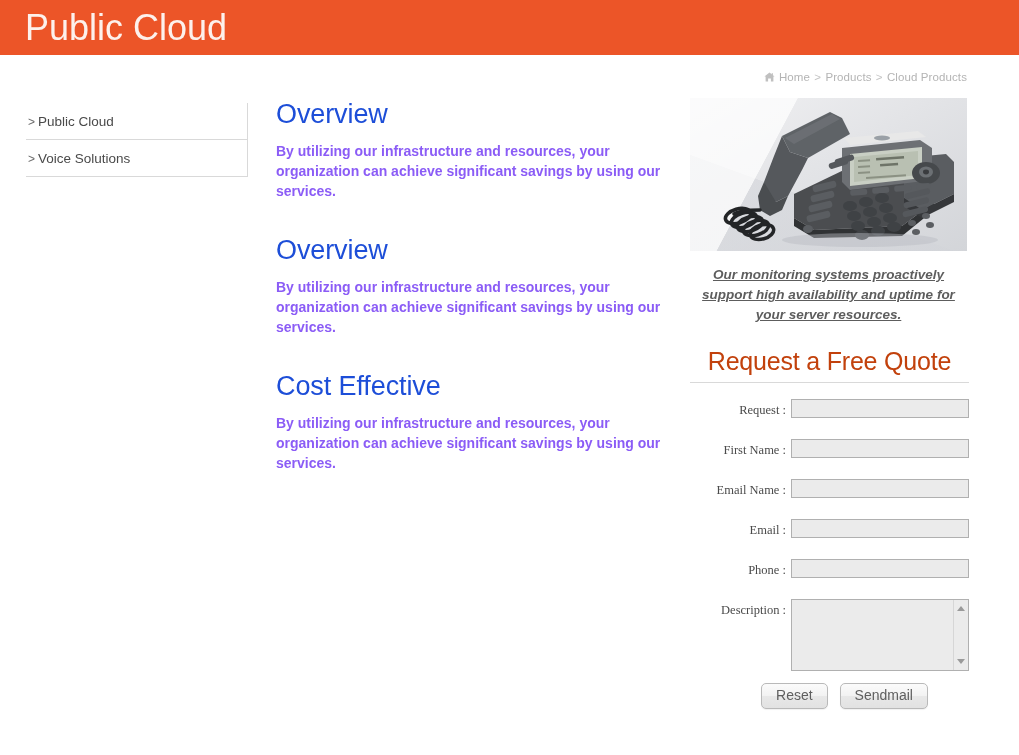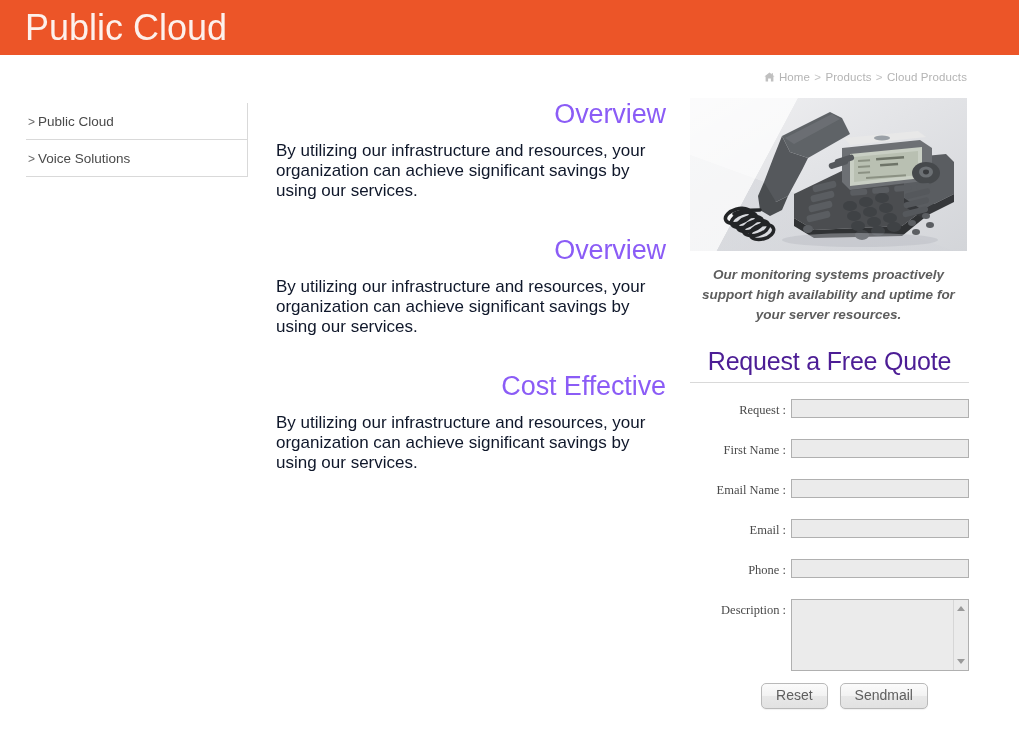--- a/index.html
+++ b/index.html
@@ -86,32 +86,32 @@
   #main-content {
     position: absolute;
     left: 276px;
     top: 96px;
     width: 390px;
   }
   .section { margin-bottom: 31px; }
   .section-title {
     font-size: 27px;
     font-weight: 400;
-    color: #8b5cf6;
+    color: #1d4ed8;
     line-height: 36px;
     margin: 0 0 9px 0;
     letter-spacing: -.1px;
-    text-align: right;
   }
   .section-body {
-    font-size: 17px;
-    color: #0f172a;
+    font-size: 14px;
+    color: #8b5cf6;
     line-height: 20px;
     margin: 0;
     max-width: 386px;
+    font-weight: bold;
   }
 
   
   #right-column {
     position: absolute;
     left: 690px;
     top: 98px;
     width: 281px;
   }
   #product-image {
@@ -131,30 +131,31 @@
   }
   #image-caption {
     margin-top: 14px;
     width: 277px;
     text-align: center;
     font-size: 13.5px;
     font-weight: bold;
     font-style: italic;
     color: #5d5d5d;
     line-height: 20px;
+    text-decoration: underline;
   }
 
   
   #quote-heading {
     margin-top: 20px;
     width: 279px;
     text-align: center;
     font-size: 25px;
     font-weight: 400;
-    color: #4c1d95;
+    color: #c2410c;
     line-height: 32px;
     letter-spacing: -.2px;
     padding-bottom: 5px;
     border-bottom: 1px solid #d9d9d9;
   }
   #quote-form {
     margin-top: 16px;
     width: 279px;
   }
   .form-row {

